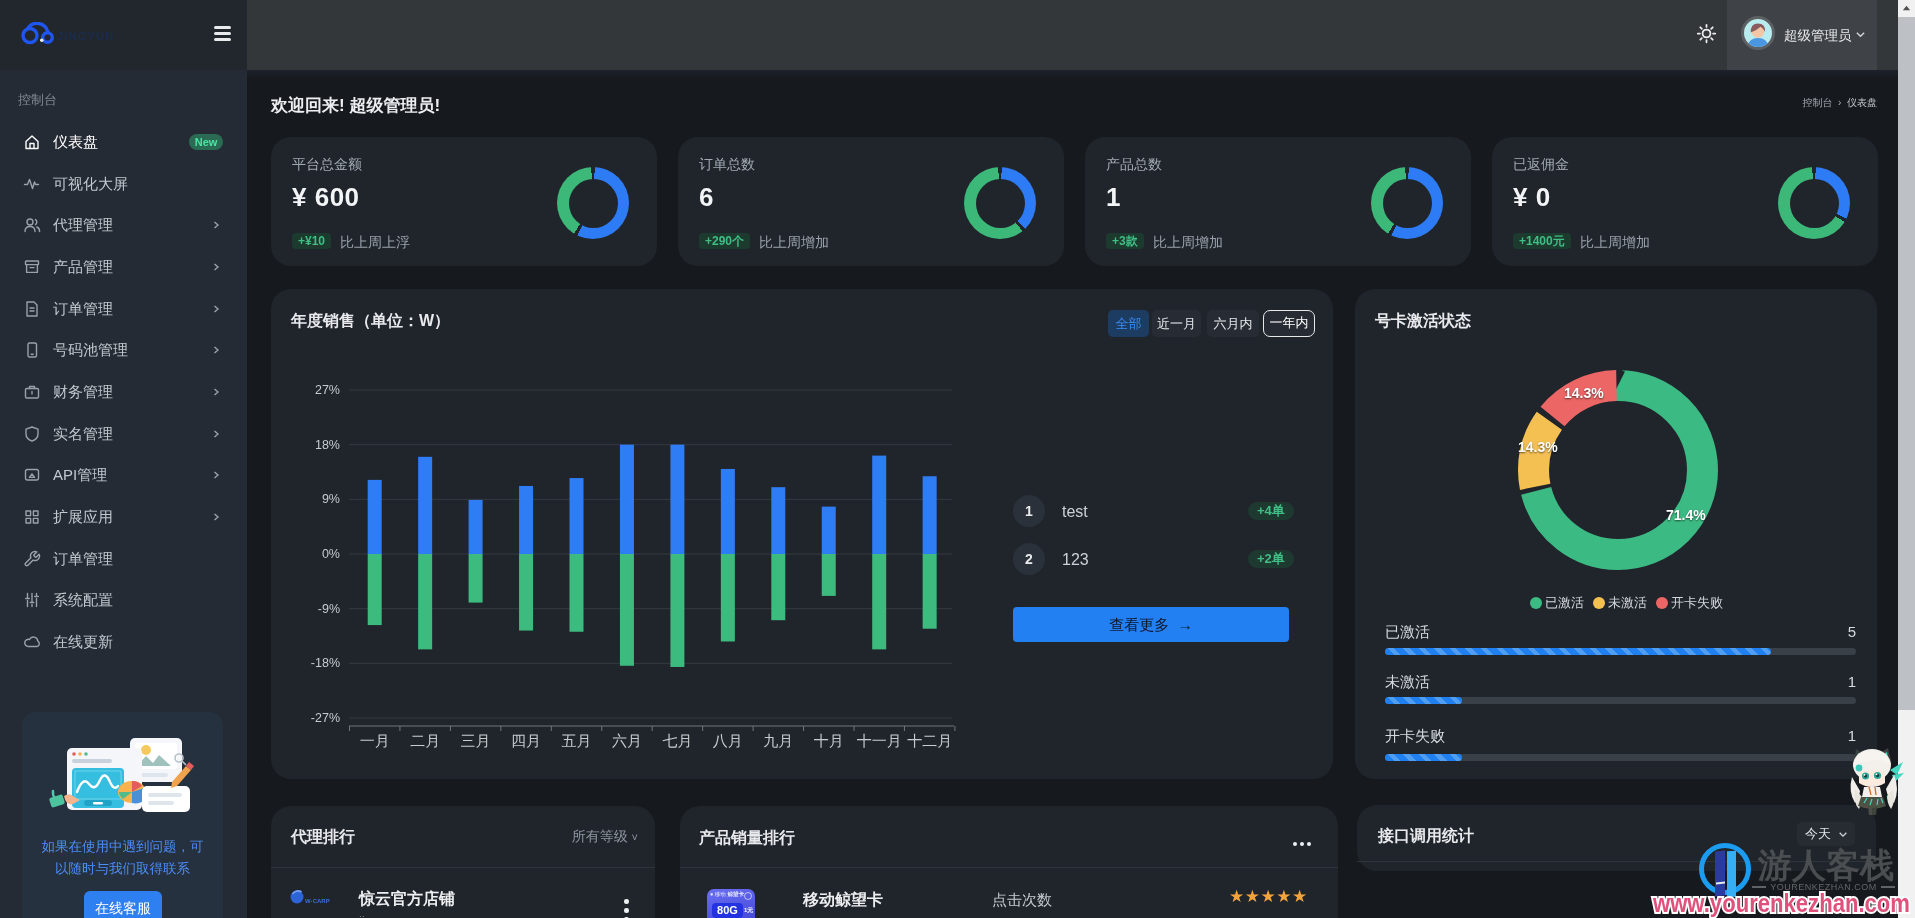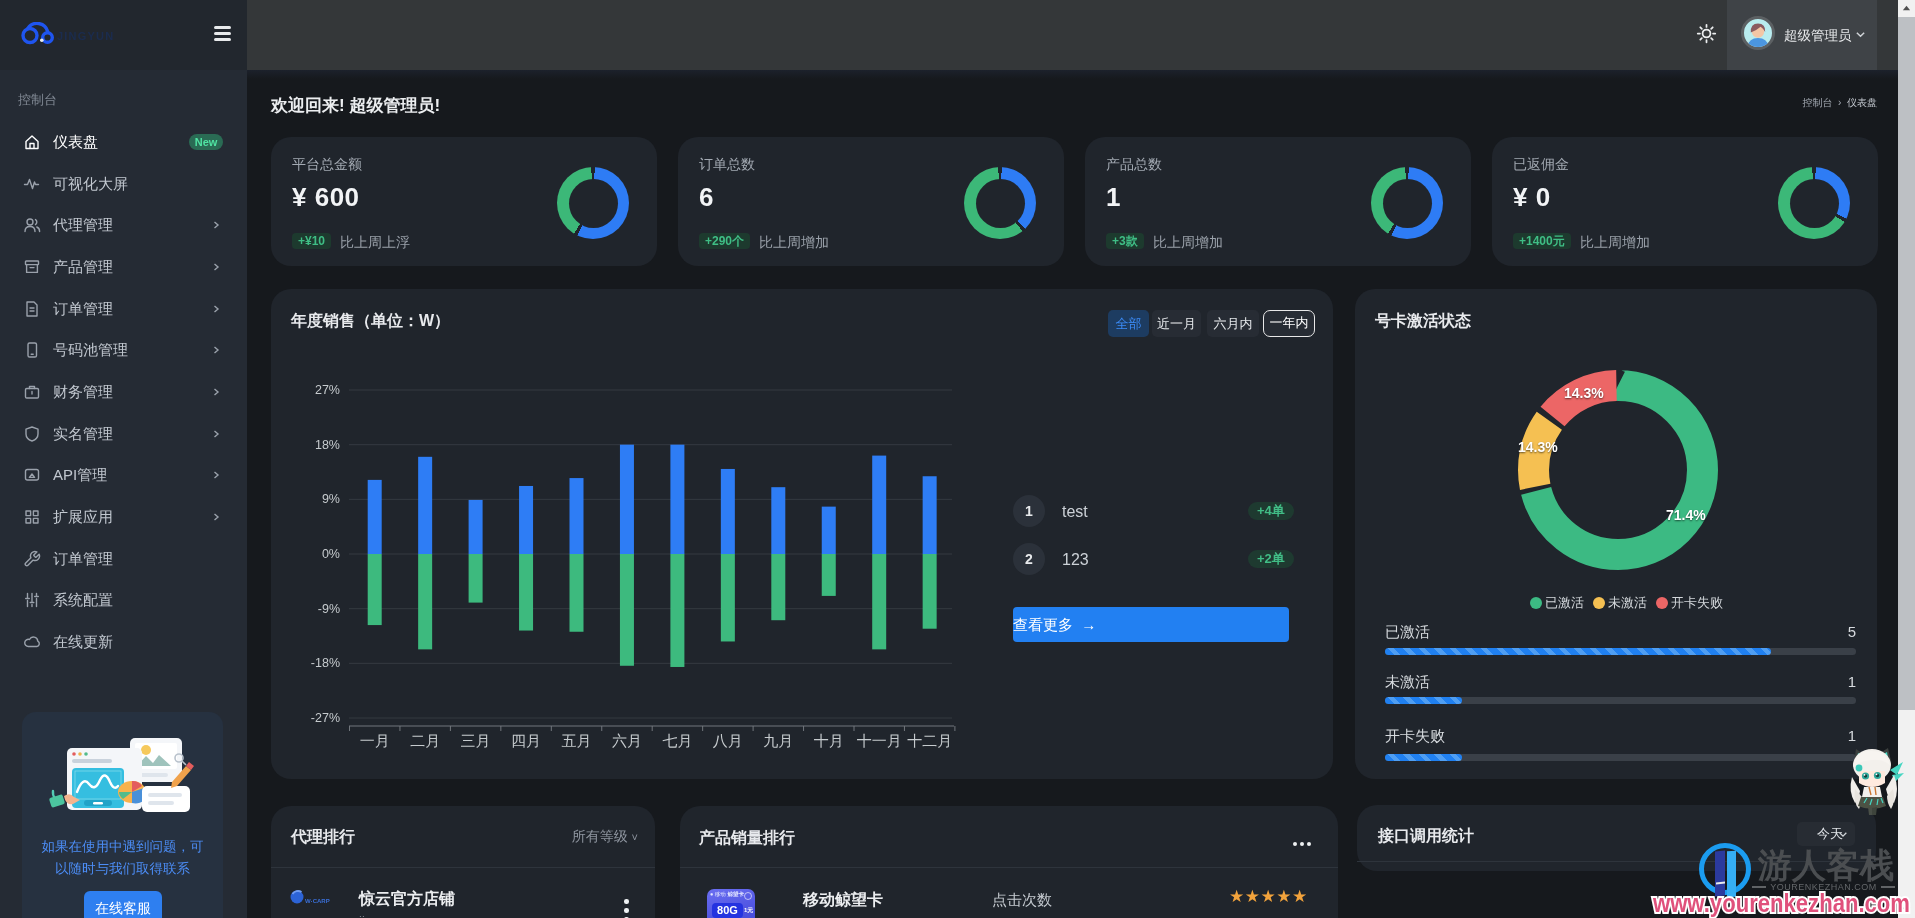--- a/index.html
+++ b/index.html
@@ -40,21 +40,21 @@
 .sdonut::after{content:"";position:absolute;inset:11.5px;background:#20252c;border-radius:50%}
 
 .cardtitle{font-size:16px;font-weight:bold;color:#e8eaed;position:absolute}
 .tab{position:absolute;height:27px;border-radius:5px;background:#272c34;color:#e4e7ea;font-size:13px;text-align:center;line-height:27px}
 .tab.act{background:#1d3c61;color:#3b8cf8}
 .tab.sel{background:#272c34;border:1.5px solid #e8e8e8;border-radius:7px;color:#fff;line-height:24px}
 
 .rkcircle{position:absolute;width:32px;height:32px;border-radius:50%;background:#2b313a;color:#e8eaec;font-size:14px;font-weight:bold;text-align:center;line-height:32px}
 .rkname{position:absolute;font-size:16px;color:#ccd1d7}
 .rkbadge{position:absolute;height:18px;border-radius:9px;background:#1e3a30;color:#41bd86;font-size:13px;font-weight:bold;line-height:18px;padding:0 9px}
-.morebtn{position:absolute;background:#2280f2;border-radius:4px;color:#ffffff;font-size:15px;text-align:left}
+.morebtn{position:absolute;background:#2280f2;border-radius:4px;color:#0f172a;font-size:15px;text-align:center}
 
 .pielb{position:absolute;font-size:14px;font-weight:bold;color:#fff;text-shadow:0 1px 2px rgba(0,0,0,.6)}
 .legend{position:absolute;display:flex;gap:9px;font-size:13px;color:#d3d7db;align-items:center}
 .legend .it{display:flex;align-items:center;gap:3px}
 .legend .dot{width:12px;height:12px;border-radius:50%}
 .prow .plb{position:absolute;font-size:15px;color:#d6dade}
 .prow .pval{position:absolute;font-size:15px;color:#d6dade}
 .pbar{position:absolute;height:6.5px;border-radius:3.5px;background:#3a4048}
 .pfill{position:absolute;left:0;top:0;height:6.5px;border-radius:3.5px;background:repeating-linear-gradient(45deg,#2080f0 0 6.5px,#4f9ef2 6.5px 11px)}
 
@@ -451,21 +451,21 @@
 
       </div>
       <div style="position:absolute;left:123px;top:84px;font-size:16px;font-weight:bold;color:#eceef0">移动鲸望卡</div>
       <div style="position:absolute;left:312px;top:85px;font-size:15px;color:#c6cbd1">点击次数</div>
       <div style="position:absolute;left:549px;top:80px;font-size:17px;color:#f2a33c;letter-spacing:0.5px">★★★★★</div>
     </div>
 
     <div class="card" id="apicard" style="left:1110px;top:735px;width:519px;height:66px">
       <div class="cardtitle" style="left:21px;top:21px">接口调用统计</div>
       <div class="hdrdiv" style="top:56px"></div>
-      <div style="position:absolute;left:440px;top:17px;width:58px;height:24px;border-radius:5px;background:#272c33;color:#dfe3e7;font-size:13px;line-height:24px"><span style="margin-left:20px">今天</span><svg style="position:absolute;right:7px;top:8px" width="10" height="9" viewBox="0 0 12 10" fill="none" stroke="#cfd3d7" stroke-width="1.6">
+      <div style="position:absolute;left:440px;top:17px;width:58px;height:24px;border-radius:5px;background:#272c33;color:#dfe3e7;font-size:13px;line-height:24px"><span style="margin-left:8px">今天</span><svg style="position:absolute;right:7px;top:8px" width="10" height="9" viewBox="0 0 12 10" fill="none" stroke="#cfd3d7" stroke-width="1.6">
             <path d="M2 3 l4 4 l4 -4"></path>
           </svg></div>
     </div>
   </div>
 
   <div id="sbar">
     <div class="arr" style="top:0">
         <svg width="9" height="9" viewBox="0 0 10 10">
           <path d="M1 7 L5 2 L9 7z" fill="#505050"></path>
         </svg>

